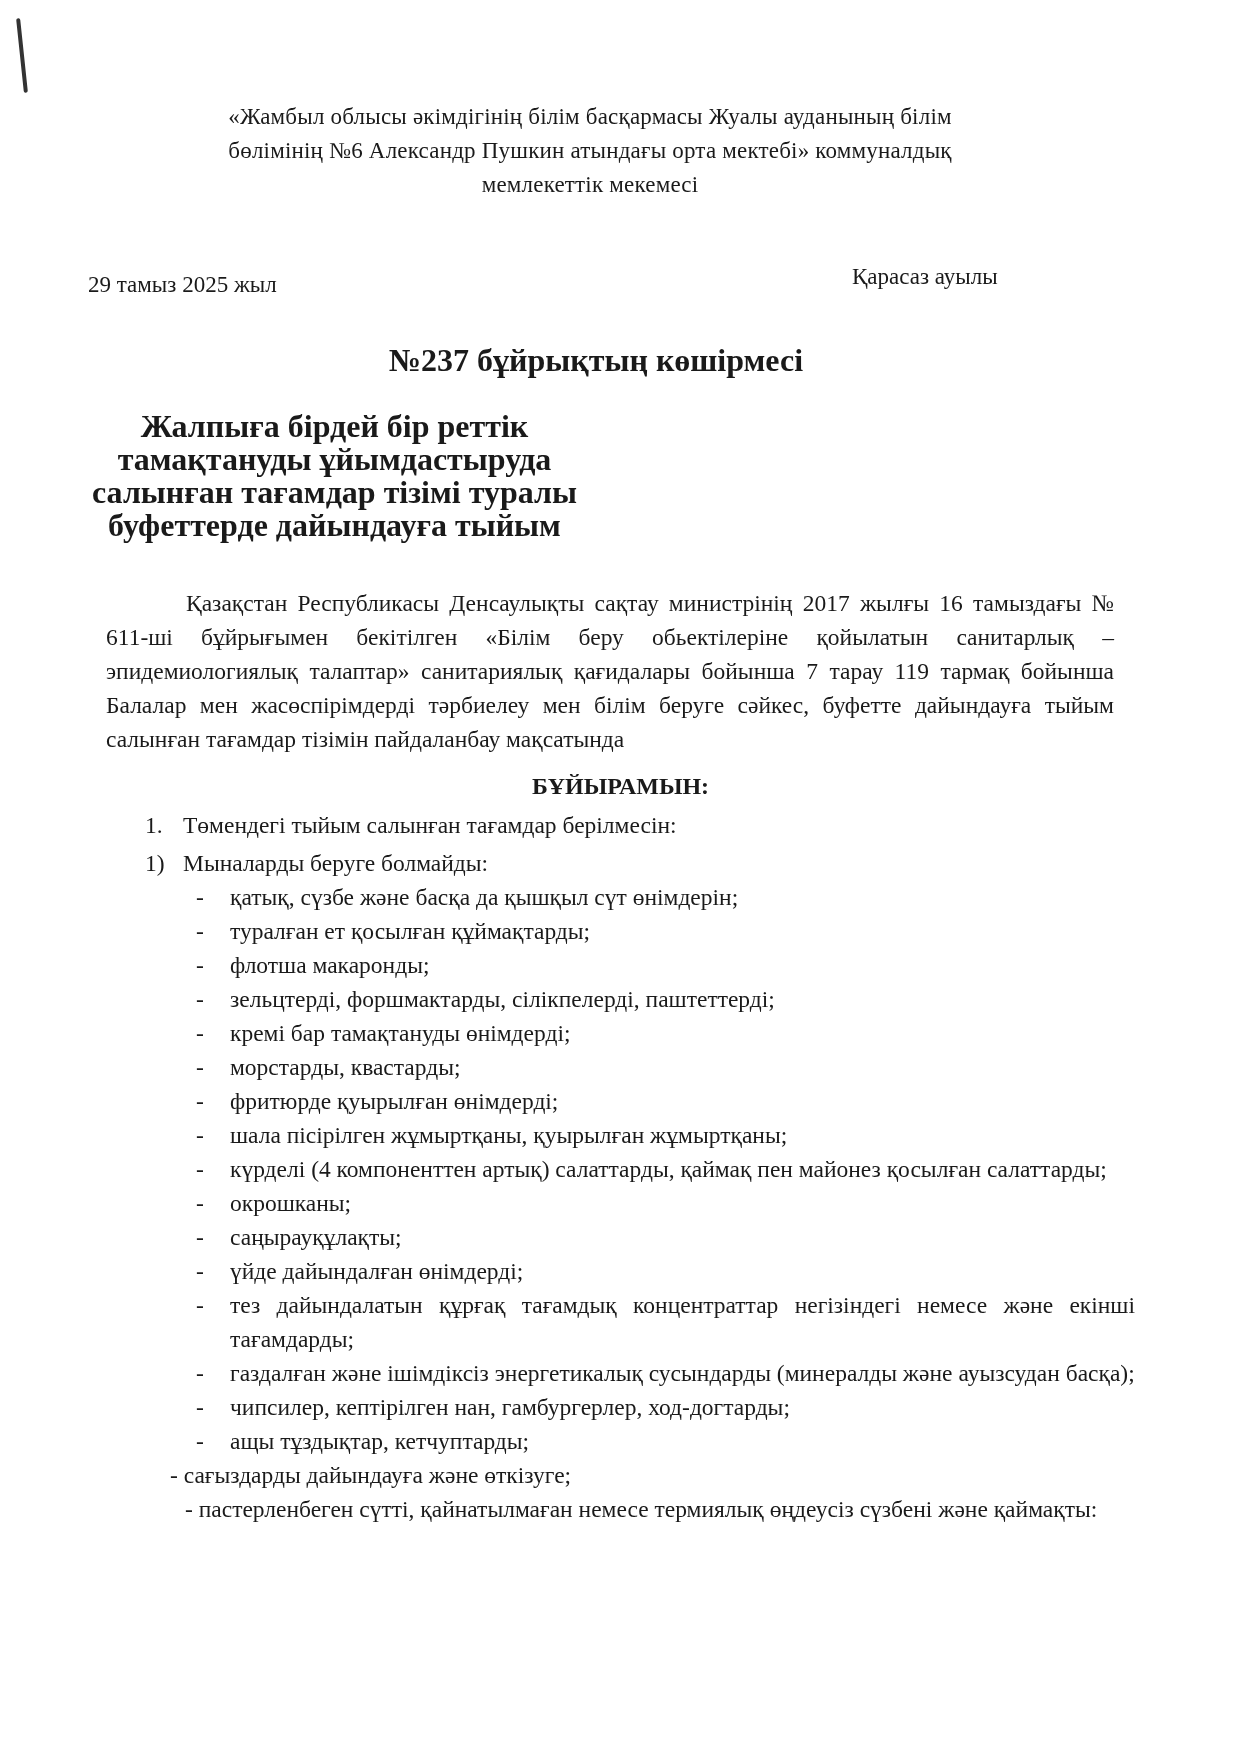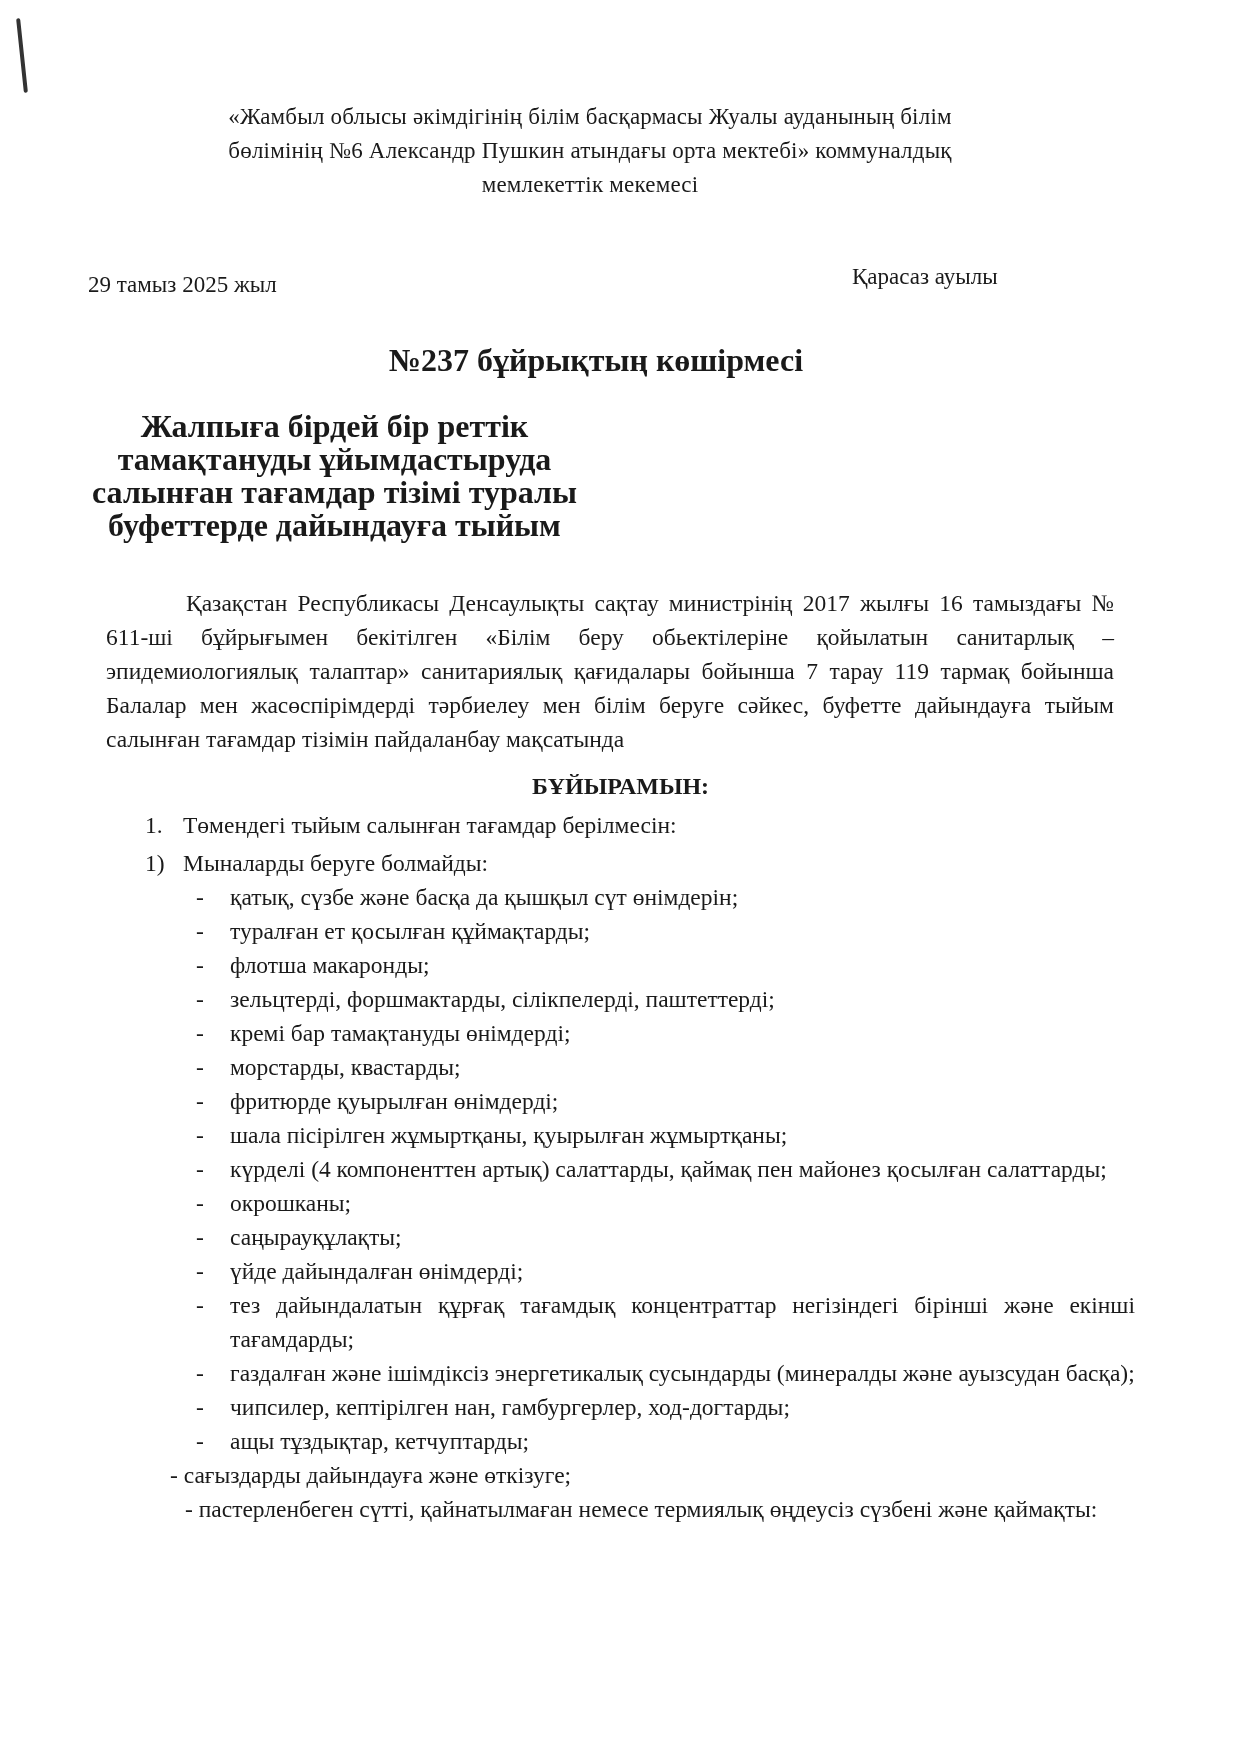--- a/index.html
+++ b/index.html
@@ -113,21 +113,21 @@
   <div class="sub">
       <span class="dash">-</span>
       <span class="item-text">саңырауқұлақты;</span>
     </div>
   <div class="sub">
       <span class="dash">-</span>
       <span class="item-text">үйде дайындалған өнімдерді;</span>
     </div>
   <div class="sub">
       <span class="dash">-</span>
-      <span class="item-text">тез дайындалатын құрғақ тағамдық концентраттар негізіндегі бірінші және екінші тағамдарды;</span>
+      <span class="item-text">тез дайындалатын құрғақ тағамдық концентраттар негізіндегі немесе және екінші тағамдарды;</span>
     </div>
   <div class="sub">
       <span class="dash">-</span>
       <span class="item-text">газдалған және ішімдіксіз энергетикалық сусындарды (минералды және ауызсудан басқа);</span>
     </div>
   <div class="sub">
       <span class="dash">-</span>
       <span class="item-text">чипсилер, кептірілген нан,  гамбургерлер, ход-догтарды;</span>
     </div>
   <div class="sub">

